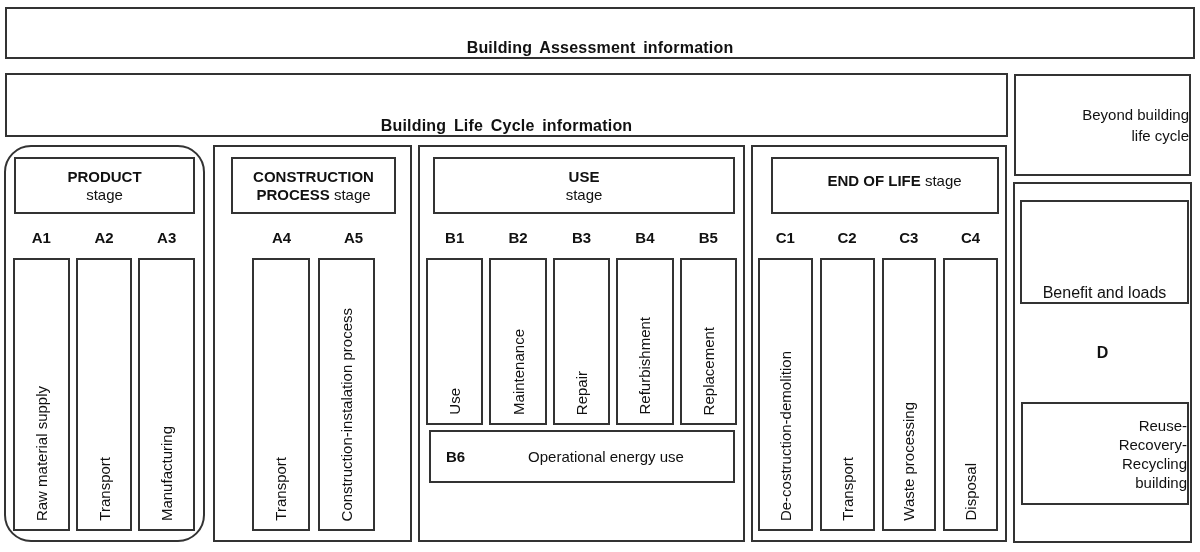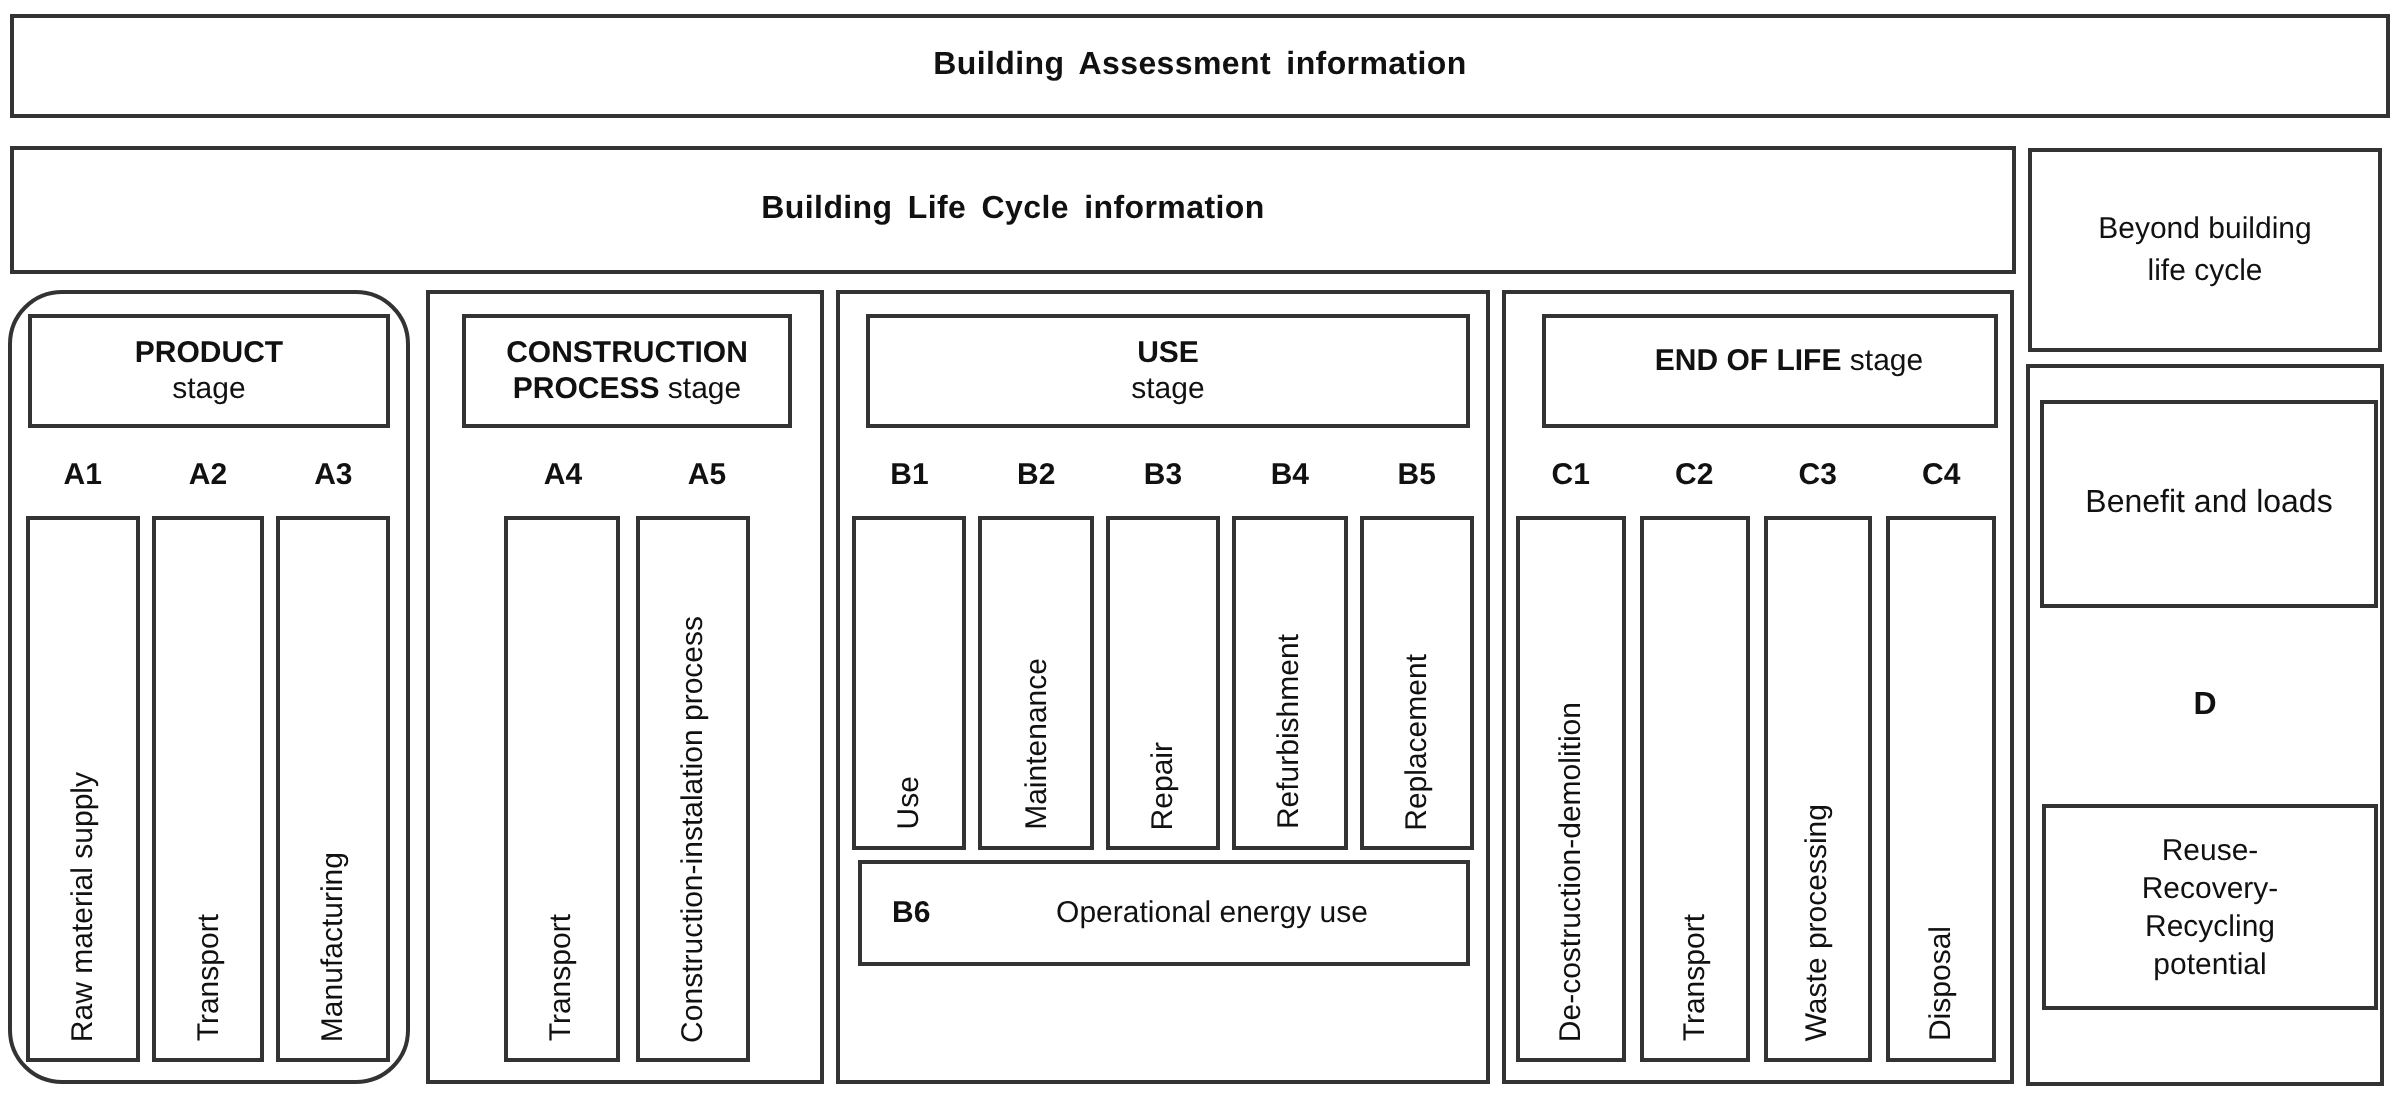--- a/index.html
+++ b/index.html
@@ -1,20 +1,20 @@
 <!DOCTYPE html>
 <html><head>
 <meta charset="utf-8">
 <style>
   html, body { margin:0; padding:0; background:#ffffff; }
   body { font-family:"Liberation Sans", sans-serif; color:#111111; }
   .canvas { position:relative; width:1200px; height:552px; background:#ffffff; overflow:hidden; }
 
   .box { position:absolute; box-sizing:border-box; border:2px solid #333333; background:#ffffff; }
-  .center { display:flex; align-items:center; justify-content:center; text-align:center; }
+  .center { display:flex; align-items:flex-end; justify-content:center; text-align:center; }
 
   .banner { font-weight:bold; font-size:16px; word-spacing:3px; letter-spacing:0.2px; }
 
   
   .group { }
   .stage-header {
     position:absolute; left:8px; right:8px; top:10px; height:57px;
     box-sizing:border-box; border:2px solid #333333;
     display:flex; flex-direction:column; align-items:center; justify-content:center;
     font-size:15px; line-height:18px; text-align:center;
@@ -174,17 +174,17 @@
 
   <div class="box" style="left:1013px; top:182px; width:179px; height:361px;">
     <div class="box center" style="left:5px; top:16px; width:169px; height:104px;">
       <span>Benefit and loads</span>
     </div>
     <div class="dletter">D</div>
     <div class="box center" style="left:6px; top:218px; width:168px; height:103px; flex-direction:column;">
       <div class="reuseline">Reuse-</div>
       <div class="reuseline">Recovery-</div>
       <div class="reuseline">Recycling</div>
-      <div class="reuseline">potential</div>
+      <div class="reuseline">building</div>
     </div>
   </div>
 
 </div>
 
 </body></html>

